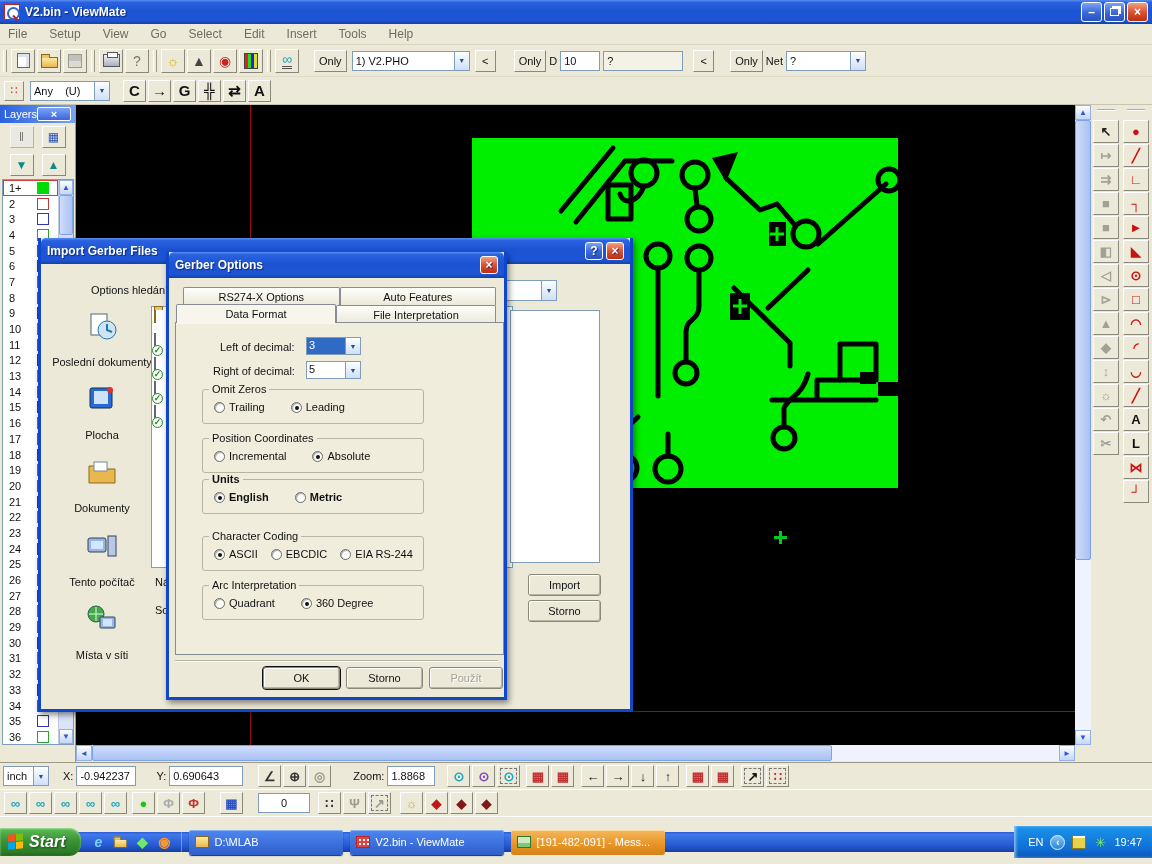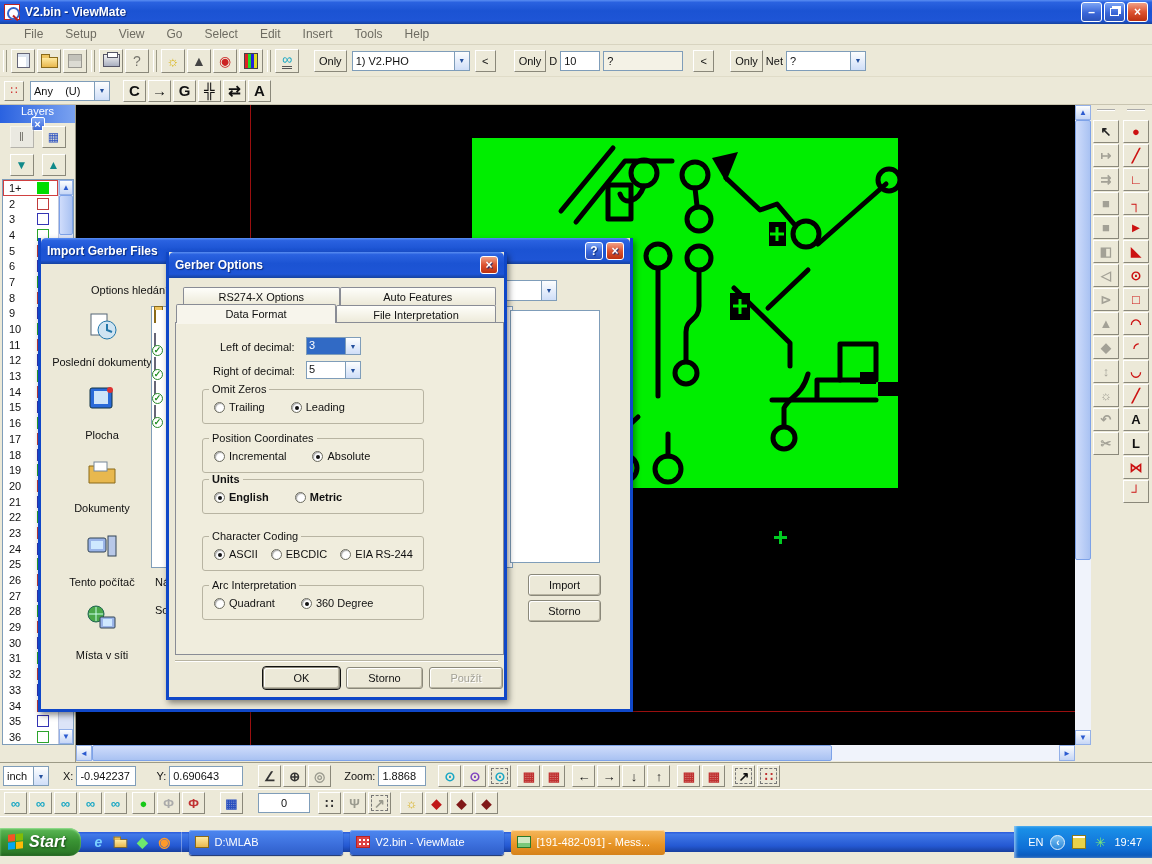--- a/index.html
+++ b/index.html
@@ -13,21 +13,21 @@
   .titlebar .ttl{font-weight:bold;font-size:12px;text-shadow:1px 1px 1px #0a2a7a;margin-left:5px;flex:1;}
   .appico{width:16px;height:16px;background:#fff;border:1px solid #b22;position:relative;}
   .appico::before{content:"";position:absolute;left:2px;top:2px;width:9px;height:9px;border:2px solid #36c;border-radius:50%;}
   .appico::after{content:"";position:absolute;right:0px;bottom:0px;width:7px;height:2px;background:#b22;transform:rotate(45deg);}
   .capbtn{width:21px;height:20px;margin-left:2px;border:1px solid #fff;border-radius:3px;color:#fff;
     display:flex;align-items:center;justify-content:center;font-size:12px;font-weight:bold;
     background:linear-gradient(180deg,#7ba4f5,#3a66d8 55%,#2a52bb);}
   .capbtn.close{background:linear-gradient(180deg,#f0a086,#dd5330 50%,#bc3010);}
   .restore-glyph{width:9px;height:8px;border:1px solid #fff;box-shadow:2px -2px 0 -0px #fff;}
   .menubar{position:absolute;left:0;top:24px;width:1152px;height:21px;background:#ece9d8;display:flex;align-items:center;
-    padding-left:24px;gap:22px;border-bottom:1px solid #d8d4c0;}
+    padding-left:8px;gap:22px;border-bottom:1px solid #d8d4c0;}
   .mitem{color:#6e6c62;font-size:12px;}
 
   .tb{position:absolute;left:0;width:1152px;background:#ece9d8;display:flex;align-items:center;}
   .tb1{top:45px;height:32px;border-bottom:1px solid #e0dcc8;}
   .tb2{top:77px;height:28px;border-bottom:1px solid #c8c4b0;}
   .handle{width:4px;height:22px;margin:0 3px;border-left:1px solid #fff;border-right:1px solid #9c9a87;}
   .tbtn{width:24px;height:24px;margin:0 1px;background:#ece9d8;border:1px solid;border-color:#fff #8a887a #8a887a #fff;
     display:flex;align-items:center;justify-content:center;position:relative;}
   .tbtn .glyph{font-size:14px;line-height:1;}
   .t2btn{width:23px;height:22px;}
@@ -50,21 +50,21 @@
   .ic-folder{width:17px;height:11px;background:linear-gradient(#ffe9a0,#e8b84e);border:1px solid #8a6a1a;position:relative;margin-top:3px;}
   .ic-folder::before{content:"";position:absolute;top:-4px;left:-1px;width:7px;height:3px;background:#eec45e;border:1px solid #8a6a1a;border-bottom:none;}
   .ic-floppy{width:14px;height:14px;background:#9aa2b8;border:1px solid #556;box-shadow:inset 0 -6px 0 #c8d0e0;}
   .ic-printer{width:17px;height:13px;background:linear-gradient(#f2f2f2,#a8aec0);border:1px solid #556;position:relative;}
   .ic-printer::before{content:"";position:absolute;left:3px;top:-3px;width:9px;height:4px;background:#fff;border:1px solid #556;}
   .ic-colors{width:14px;height:16px;background:linear-gradient(90deg,#d22 0 25%,#2d2 25% 50%,#22d 50% 75%,#dd2 75%);border:1px solid #444;}
   .dis{filter:grayscale(1) opacity(.55);}
 
   
   #layers-panel{position:absolute;left:0;top:105px;width:76px;height:657px;background:#ece9d8;border-right:1px solid #9c9a87;z-index:5;}
-  .lp-title{height:18px;background:linear-gradient(90deg,#2a62e0,#7aa2f0);color:#fff;font-size:11px;display:flex;align-items:center;padding:0 4px;flex-direction:column;}
+  .lp-title{height:18px;background:linear-gradient(90deg,#2a62e0,#7aa2f0);color:#fff;font-size:11px;display:flex;align-items:center;padding:0 4px;}
   .lp-title span{flex:1;}
   .lp-x{color:#fff;font-weight:bold;font-size:11px;width:14px;text-align:center;background:linear-gradient(#7ba4f5,#3a66d8);border:1px solid #fff;border-radius:2px;height:14px;line-height:12px;}
   .lp-btns{display:flex;gap:8px;justify-content:center;padding:3px 0;}
   .lp-btn{width:24px;height:22px;border:1px solid;border-color:#fff #8a887a #8a887a #fff;background:#ece9d8;display:flex;align-items:center;justify-content:center;font-size:12px;}
   #layer-list{position:absolute;left:2px;top:74px;width:72px;height:566px;background:#fff;border:1px solid #7f9db9;overflow:hidden;display:flex;}
   #layer-rows{flex:1;}
   .lrow{height:15.7px;display:flex;align-items:center;padding-left:6px;gap:6px;}
   .lrow .lnum{width:22px;font-size:11px;}
   .lrow .sw{width:12px;height:12px;border:1px solid #888;}
   .lsel{outline:1px solid #d04040;outline-offset:-1px;}
@@ -624,21 +624,21 @@
         <div class="sbtn">
           <span class="glyph" style="color: rgb(51, 51, 51);">∠</span>
         </div>
         <div class="sbtn">
           <span class="glyph" style="color: rgb(51, 51, 51);">⊕</span>
         </div>
         <div class="sbtn">
           <span class="glyph" style="color: rgb(154, 154, 142);">◎</span>
         </div>
       </div>
-    <span class="lblb" style="margin-left:12px">Zoom:</span>
+    <span class="lblb" style="margin-left:21px">Zoom:</span>
     <div class="field" style="width:48px">1.8868</div>
     <div id="sb1b" style="display:flex;margin-left:4px">
         <div class="sbtn" style="margin-left: 8px;">
           <span class="glyph" style="color: rgb(26, 167, 196);">⊙</span>
         </div>
         <div class="sbtn gridbg">
           <span class="glyph" style="color: rgb(128, 68, 192);">⊙</span>
         </div>
         <div class="sbtn dashbg">
           <span class="glyph" style="color: rgb(26, 167, 196);">⊙</span>

